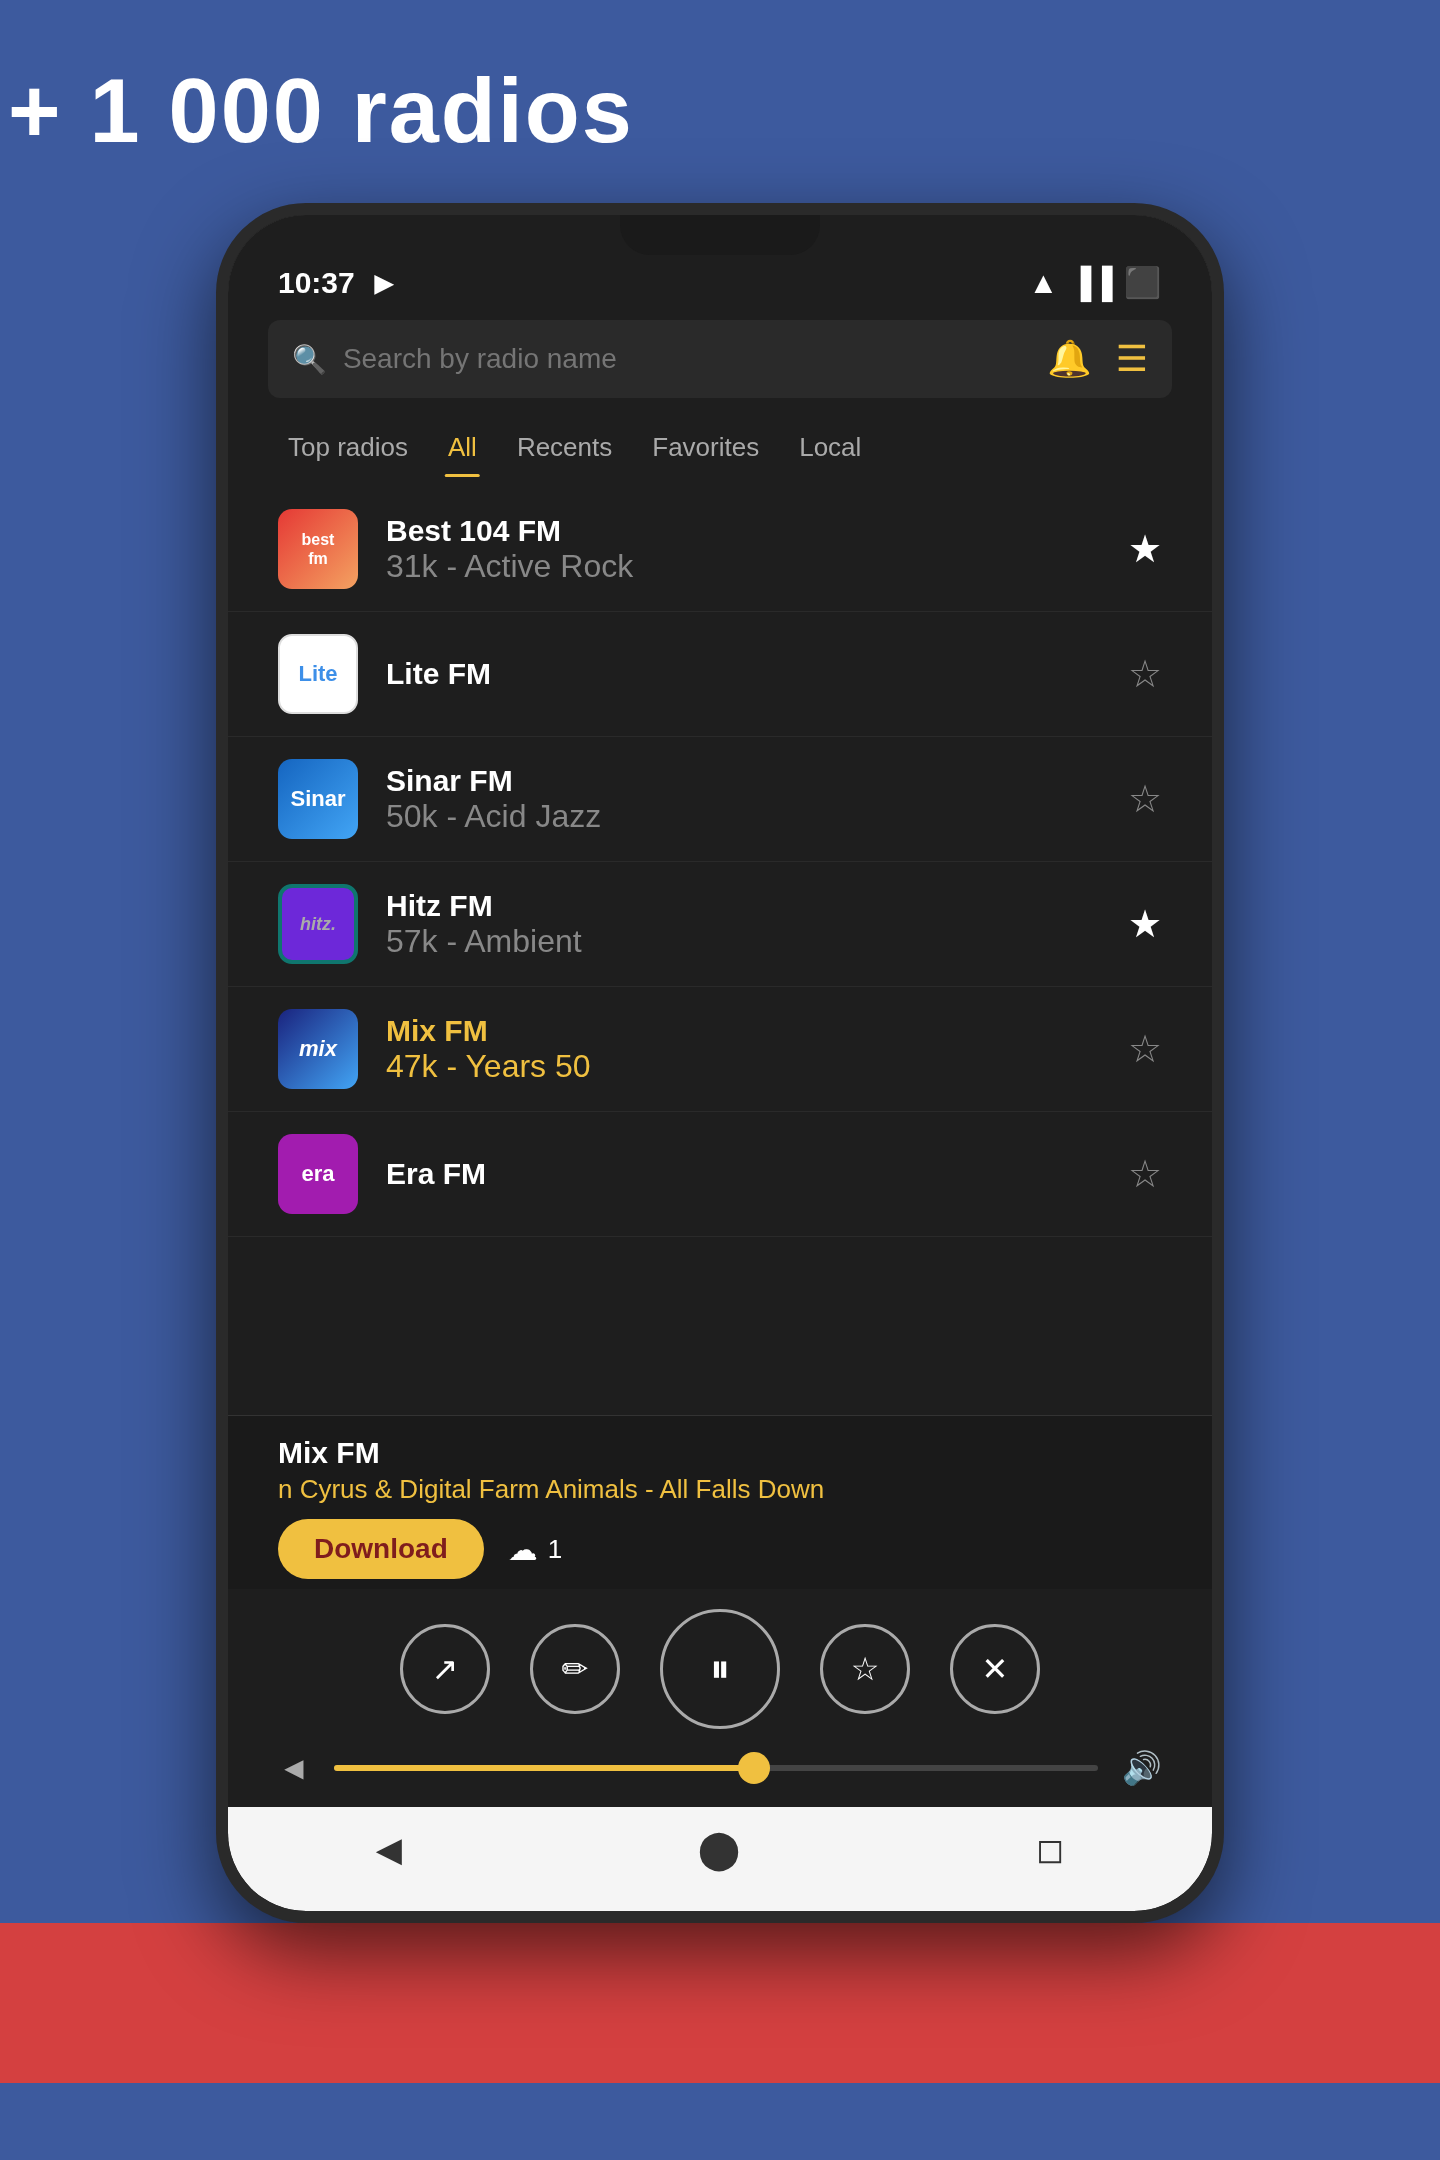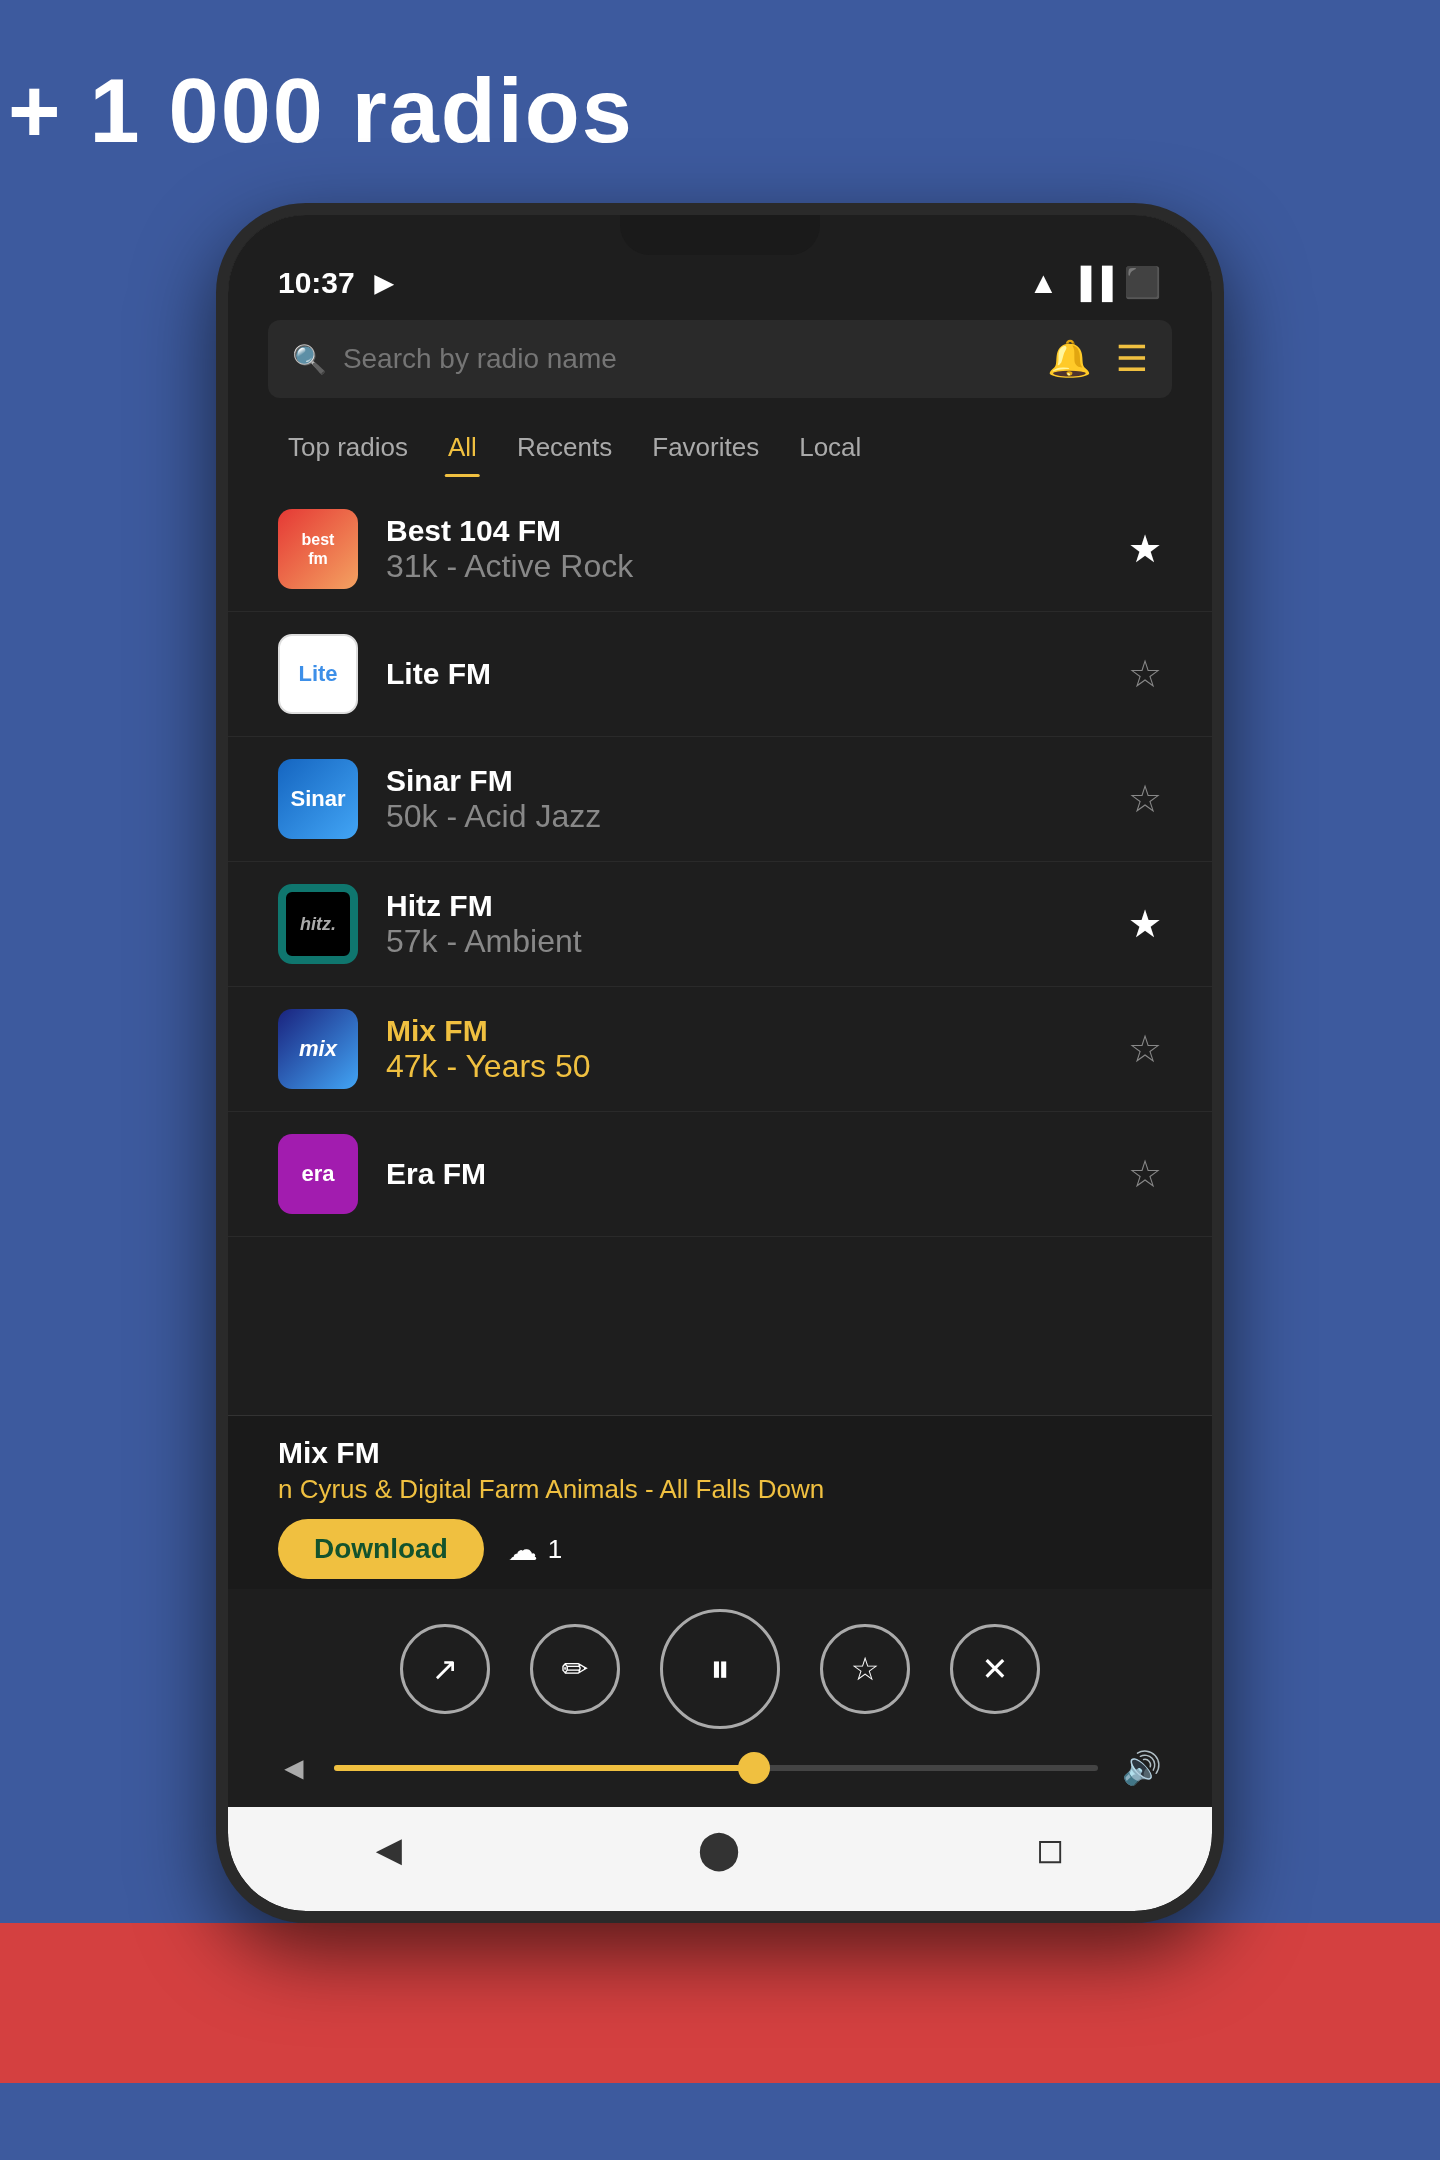--- a/index.html
+++ b/index.html
@@ -178,21 +178,21 @@
       font-size: 38px;
       cursor: pointer;
     }
     .star-btn.filled {
       color: white;
     }
     
     .logo-best104 { background: linear-gradient(135deg, #e53935, #f4a261); }
     .logo-litefm { background: #fff; border: 2px solid #ddd; }
     .logo-sinarfm { background: linear-gradient(135deg, #1565c0, #42a5f5); }
-    .logo-hitzfm { background: #000000; border: 8px solid #0f766e; }
+    .logo-hitzfm { background: #6d28d9; border: 4px solid #0f766e; }
     .logo-mixfm { background: linear-gradient(135deg, #1a237e, #42a5f5); }
     .logo-erafm { background: #a21caf; }
 
     .now-playing {
       background: #1a1a1a;
       padding: 20px 50px 10px;
       flex-shrink: 0;
       border-top: 1px solid #333;
     }
     .np-station {
@@ -206,21 +206,21 @@
       margin-top: 4px;
     }
     .np-actions {
       display: flex;
       align-items: center;
       gap: 24px;
       margin-top: 14px;
     }
     .download-btn {
       background: #f0c040;
-      color: #14532d;
+      color: #7f1d1d;
       border: none;
       border-radius: 40px;
       padding: 14px 36px;
       font-size: 28px;
       font-weight: 800;
       cursor: pointer;
     }
     .upload-count {
       display: flex;
       align-items: center;

